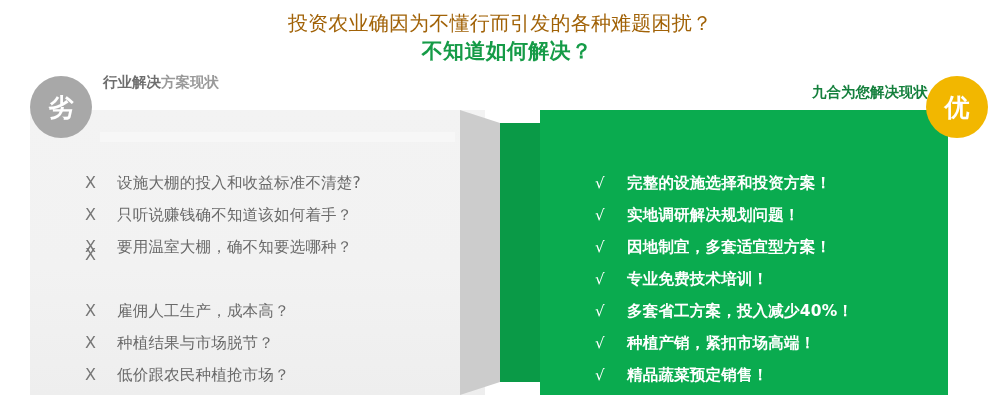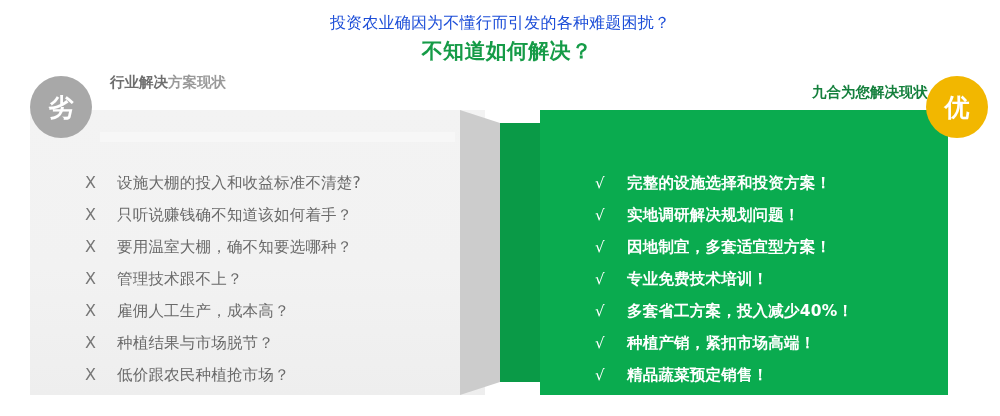--- a/index.html
+++ b/index.html
@@ -18,22 +18,22 @@
   
   .headline {
     position: absolute;
     top: 0;
     left: 0;
     width: 1000px;
     text-align: center;
     padding-top: 11px;
   }
   .headline-line1 {
-    font-size: 16px;
-    color: #1d4ed8;
+    font-size: 20px;
+    color: #a16207;
     line-height: 24px;
     letter-spacing: 0.2px;
     white-space: nowrap;
   }
   .headline-line2 {
     font-size: 21px;
     font-weight: bold;
     color: #159b47;
     line-height: 30px;
     letter-spacing: 0.3px;
@@ -44,21 +44,21 @@
 
   
   .sub-head {
     position: absolute;
     font-size: 14.5px;
     font-weight: bold;
     line-height: 20px;
     white-space: nowrap;
   }
   .sub-head-left {
-    left: 110px;
+    left: 103px;
     top: 72px;
     color: #9a9a9a;
   }
   .sub-head-left .strong { color: #6e6e6e; }
   .sub-head-right {
     right: 72px;
     top: 82px;
     color: #15803d;
   }
 
@@ -209,21 +209,20 @@
     <div class="item">
       <span class="item-mark">X</span>
       <span class="item-text">只听说赚钱确不知道该如何着手？</span>
     </div>
     <div class="item">
       <span class="item-mark">X</span>
       <span class="item-text">要用温室大棚，确不知要选哪种？</span>
     </div>
     <div class="item">
       <span class="item-mark">X</span>
-      <span class="item-text">管理技术跟不上？</span>
     </div>
     <div class="item">
       <span class="item-mark">X</span>
       <span class="item-text">雇佣人工生产，成本高？</span>
     </div>
     <div class="item">
       <span class="item-mark">X</span>
       <span class="item-text">种植结果与市场脱节？</span>
     </div>
     <div class="item">

